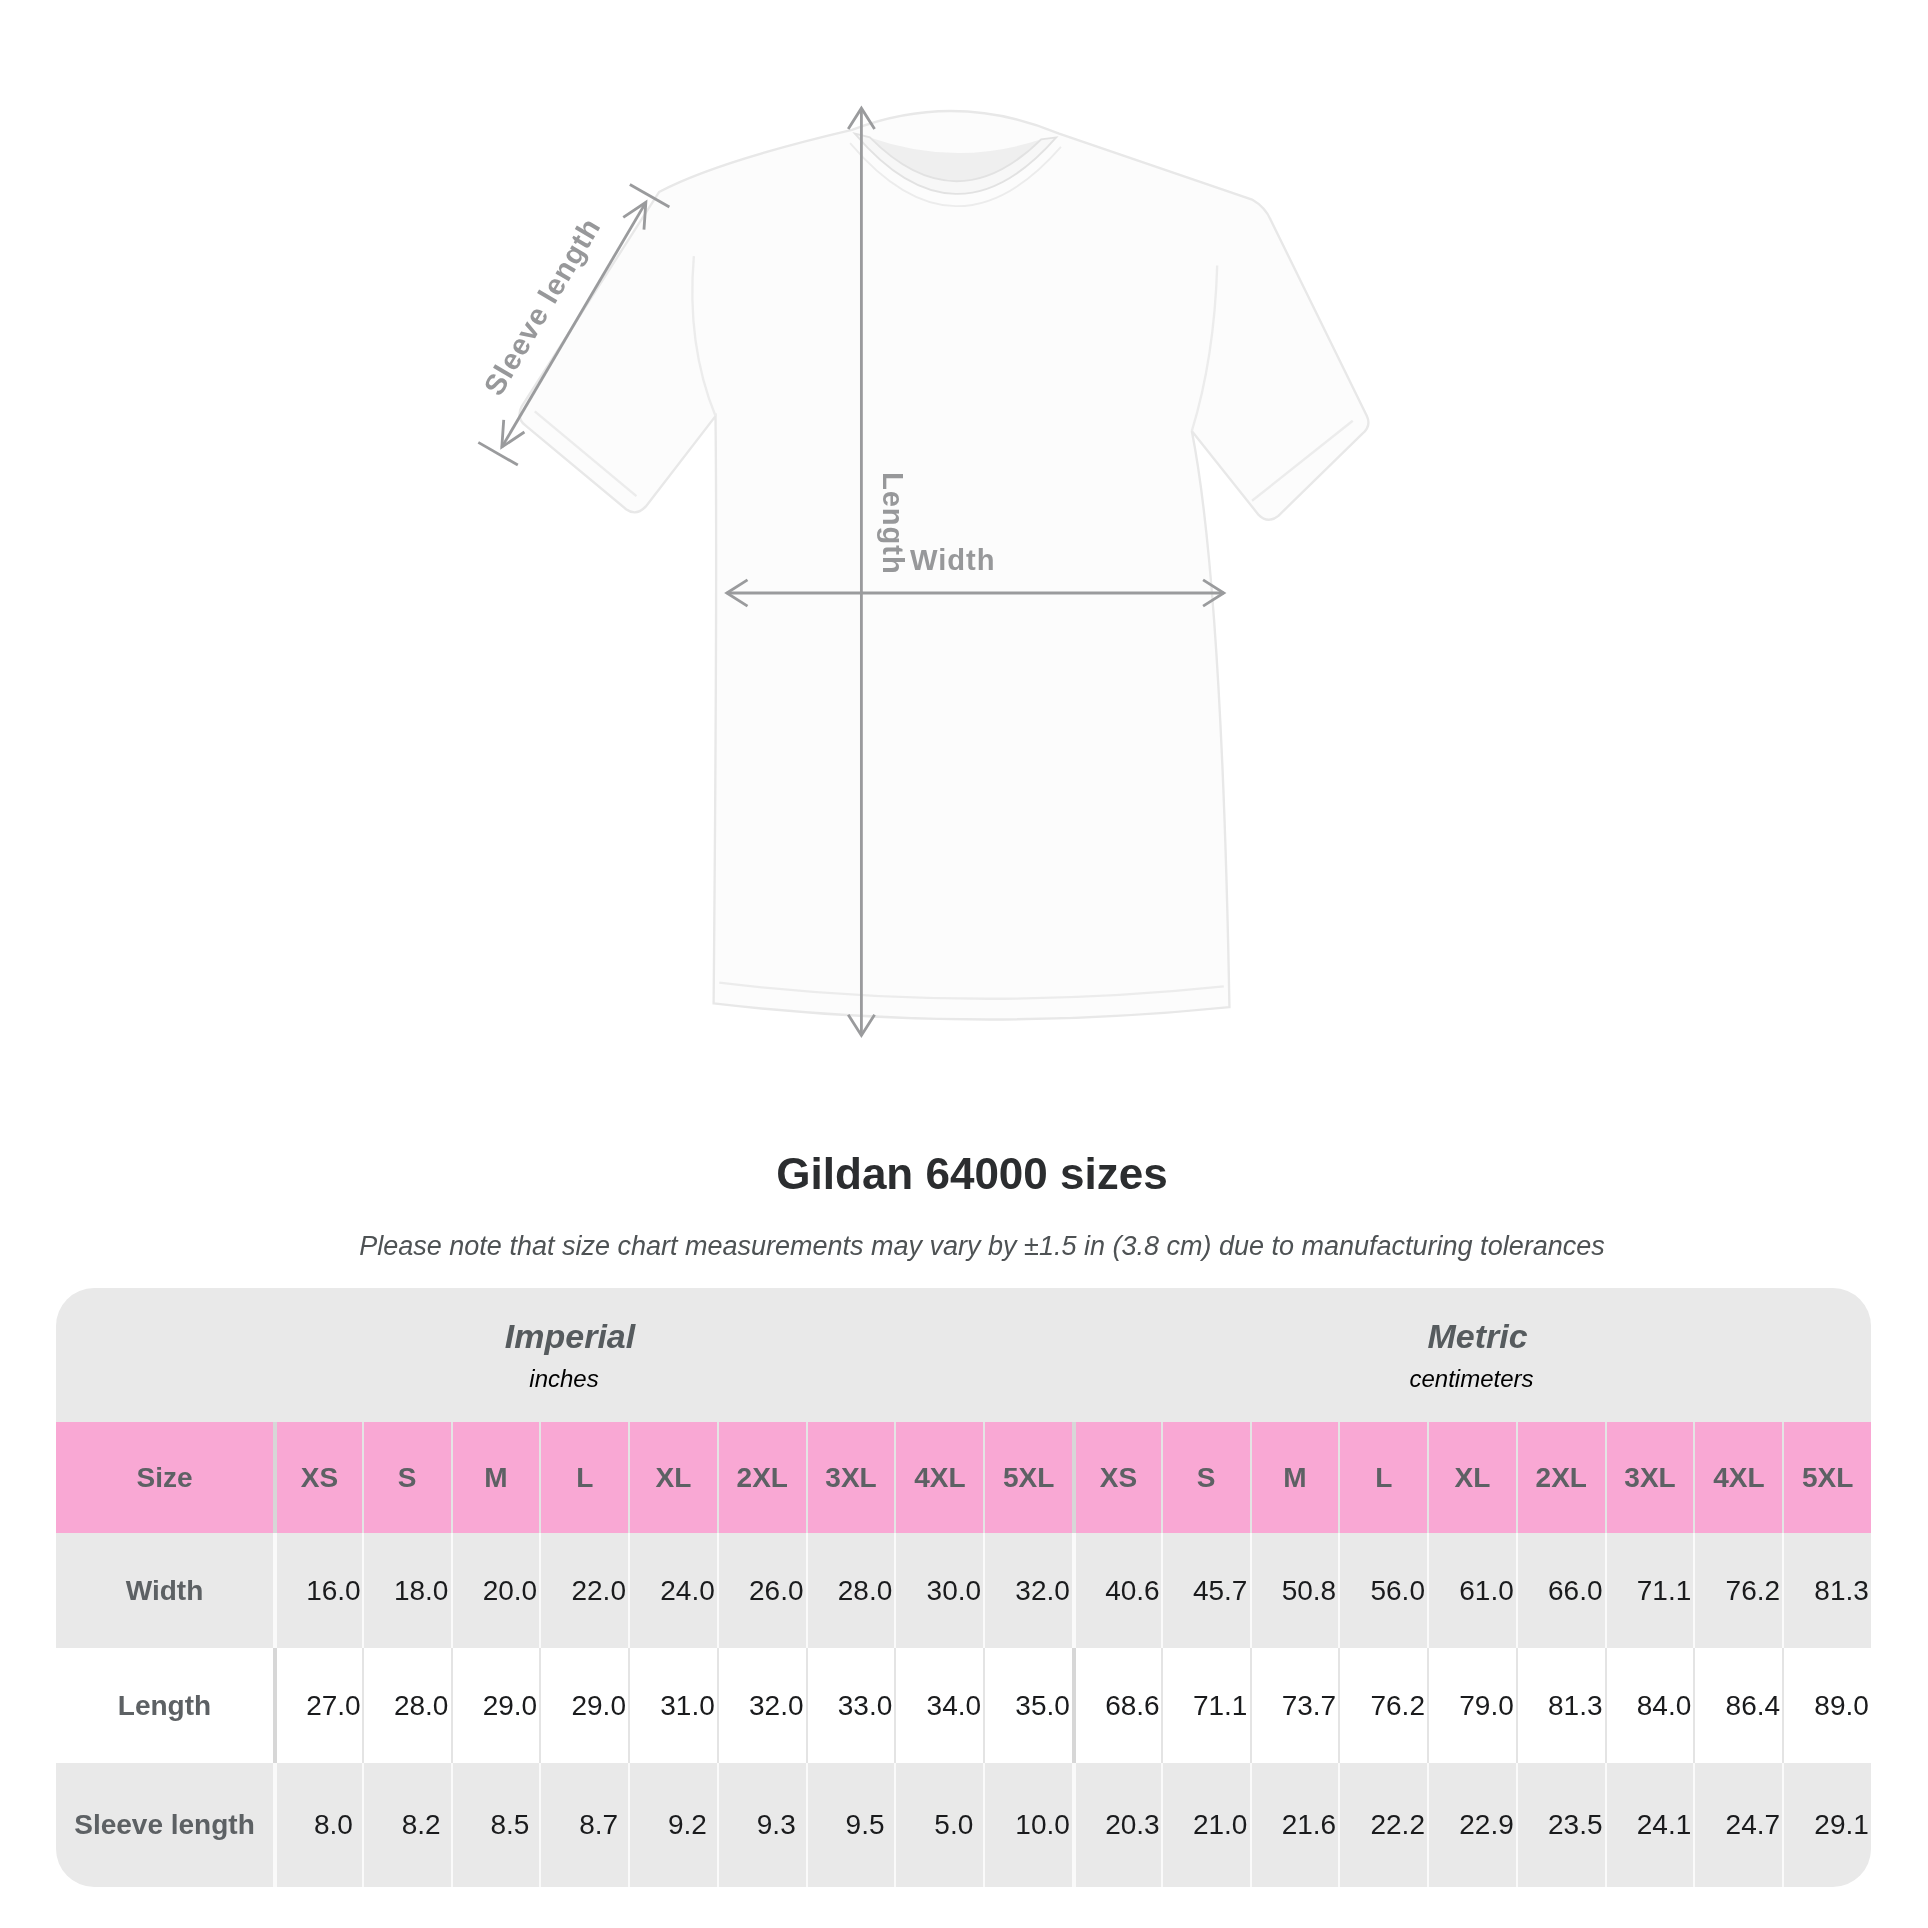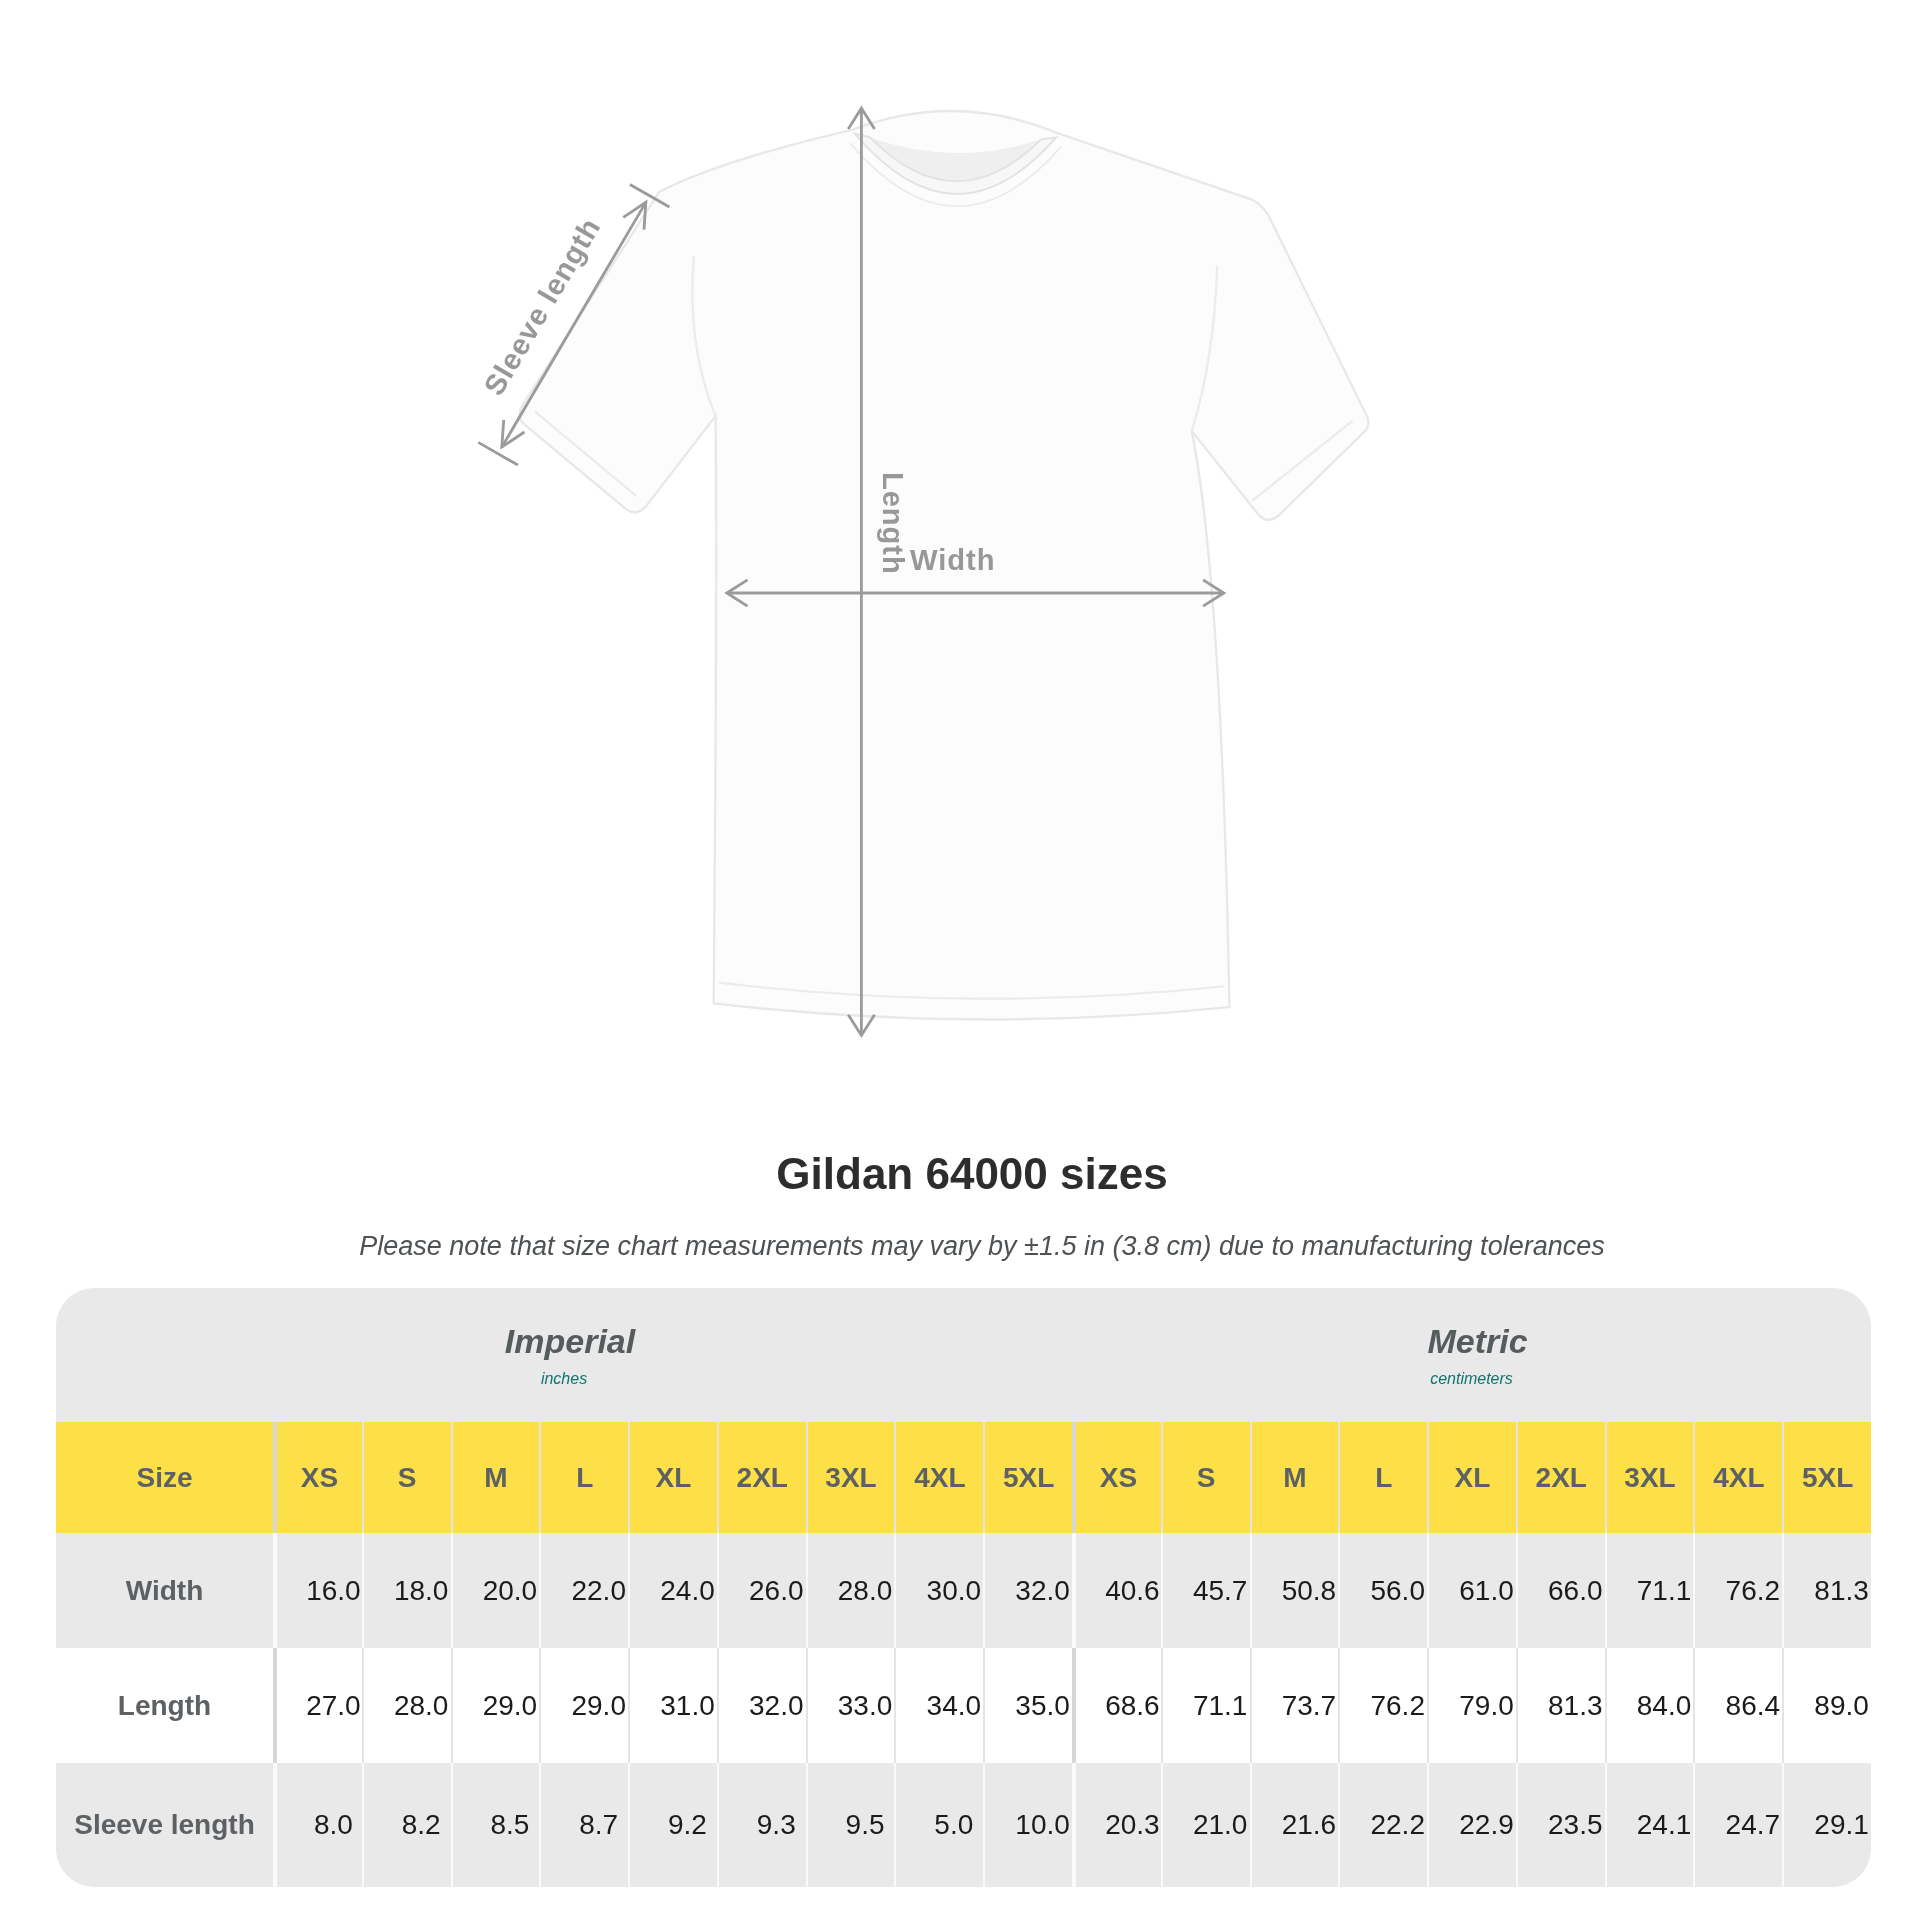--- a/index.html
+++ b/index.html
@@ -27,23 +27,23 @@
   }
   .grid{
     display:grid;width:100%;height:100%;
     grid-template-columns:217px repeat(18,1fr);
     grid-template-rows:134px 111px 115px 115px 124px;
   }
   .band{background:#e9e9e9;display:flex;flex-direction:column;align-items:center;justify-content:center;}
   .band.corner-span{grid-column:1 / 11;}
   .band.metric-span{grid-column:11 / 20;justify-content:center;}
   .gname{font-size:34px;font-weight:bold;font-style:italic;color:#565b5e;line-height:1.15;margin-left:12px;}
-  .gunit{font-size:16px;font-style:italic;color:#0f766e;margin-top:9.4px;}
+  .gunit{font-size:24px;font-style:italic;color:#000000;margin-top:9.4px;}
   .cell{display:flex;align-items:center;justify-content:center;}
-  .hcell{background:#fde047;font-weight:bold;font-size:28px;color:#5d6164;}
+  .hcell{background:#f9a8d4;font-weight:bold;font-size:28px;color:#5d6164;}
   .rlabel{font-weight:bold;font-size:28px;color:#5d6164;}
   .vcell{font-size:28px;color:#1a1b1d;padding-left:28px;}
   .white{background:#ffffff;}
   .gray{background:#e9e9e9;}
   .white.thin,.hcell.thin{border-left:2.8px solid #e4e4e4;}
   .white.thick,.hcell.thick{border-left:4.7px solid #d7d7d7;}
   .gray.thin{border-left:2.8px solid #fafafa;}
   .gray.thick{border-left:4.7px solid #fafafa;}
 </style>
 </head>

